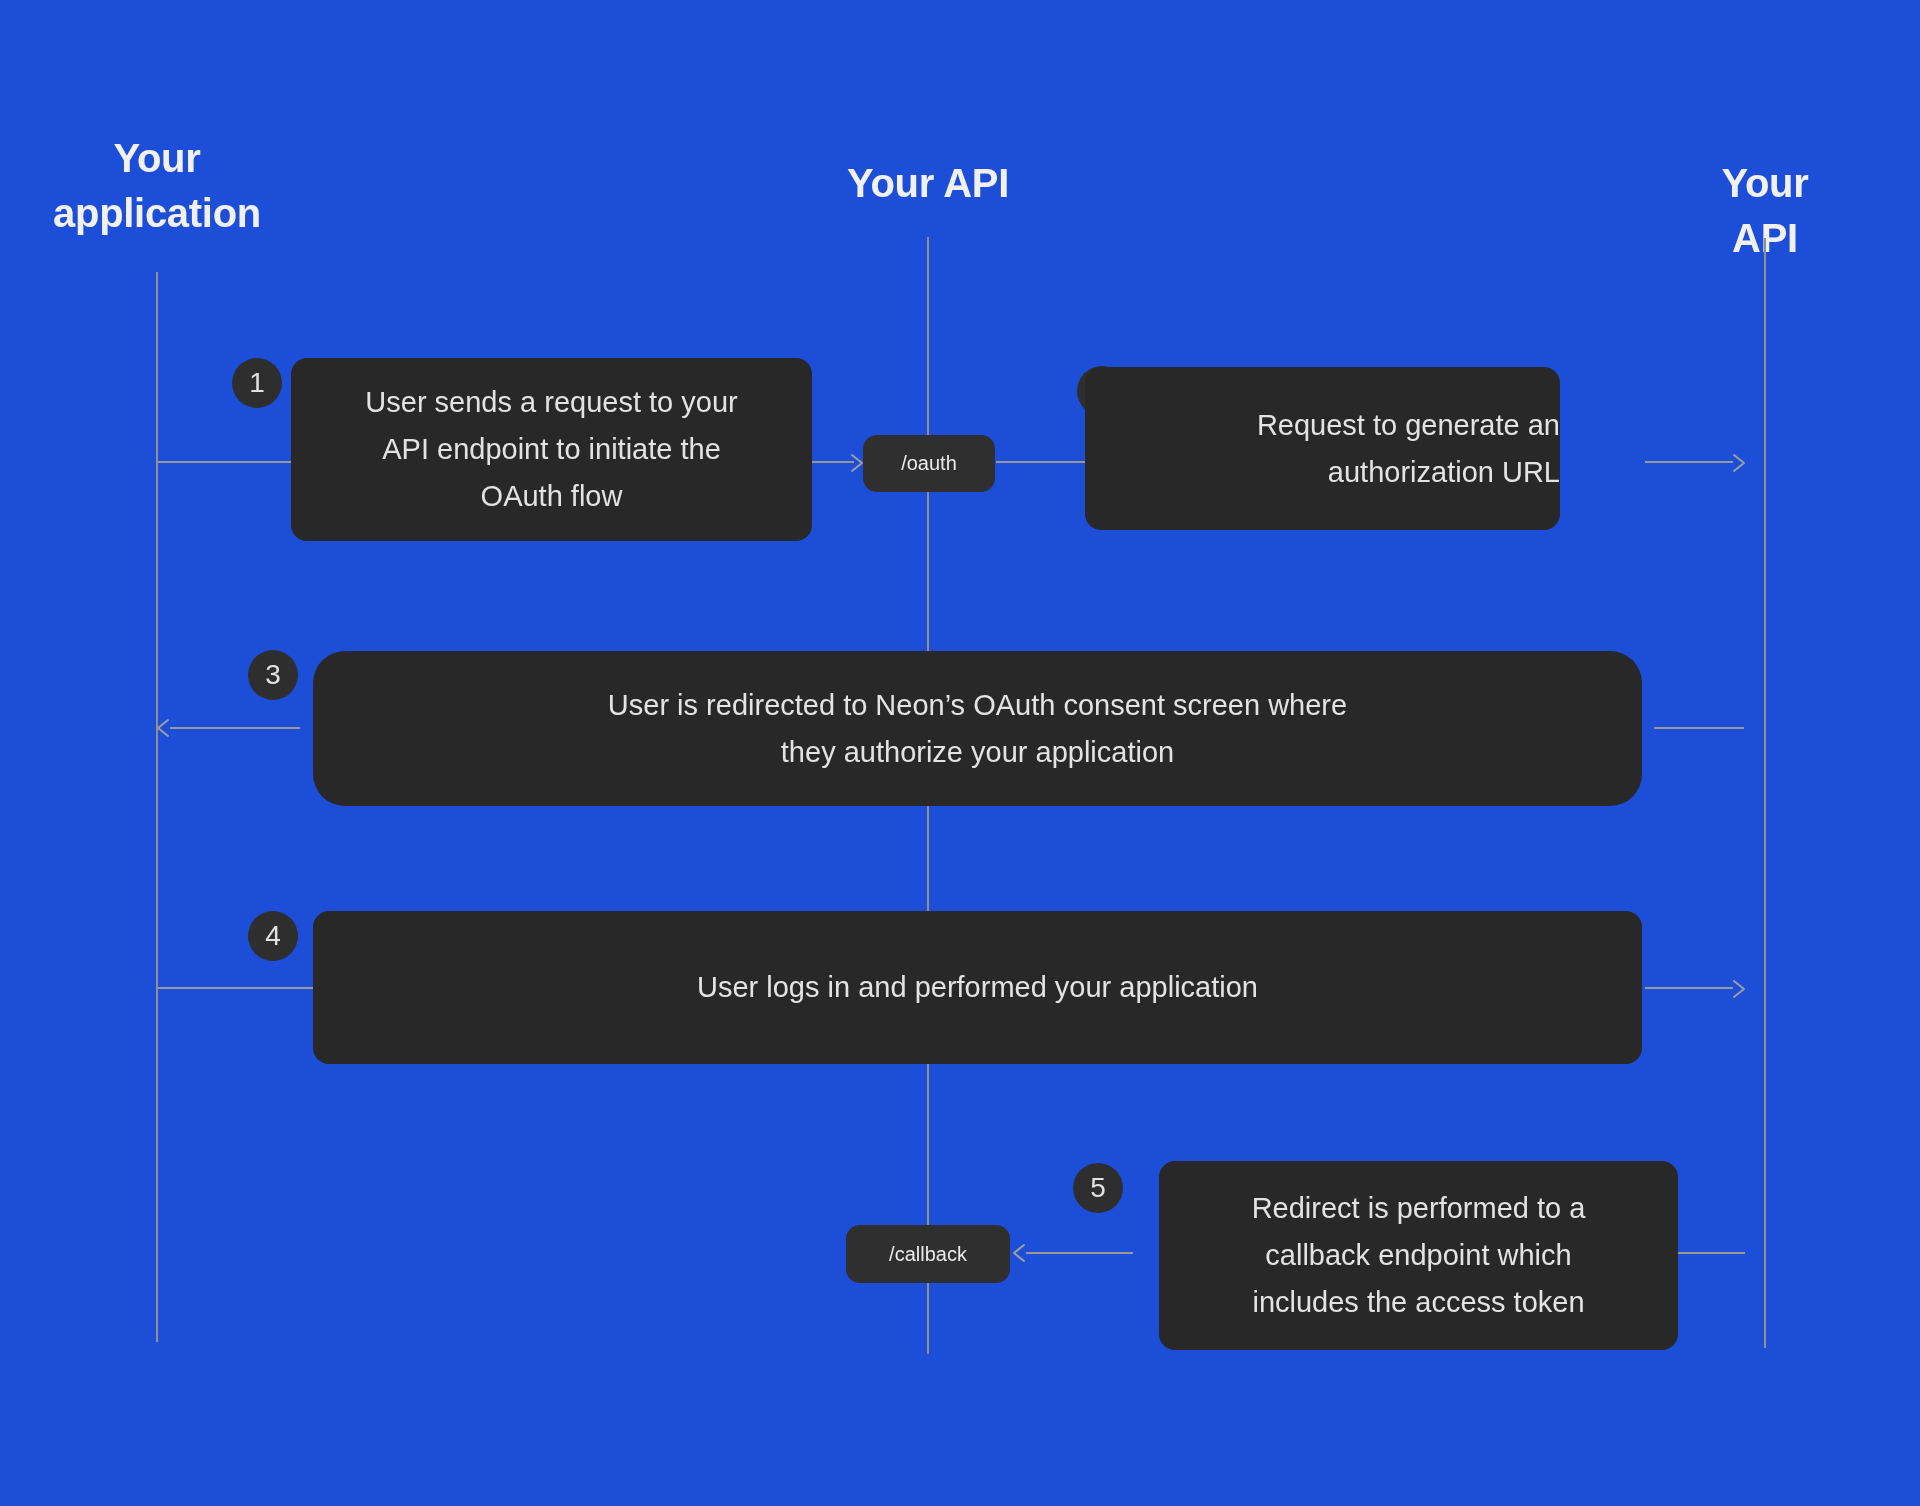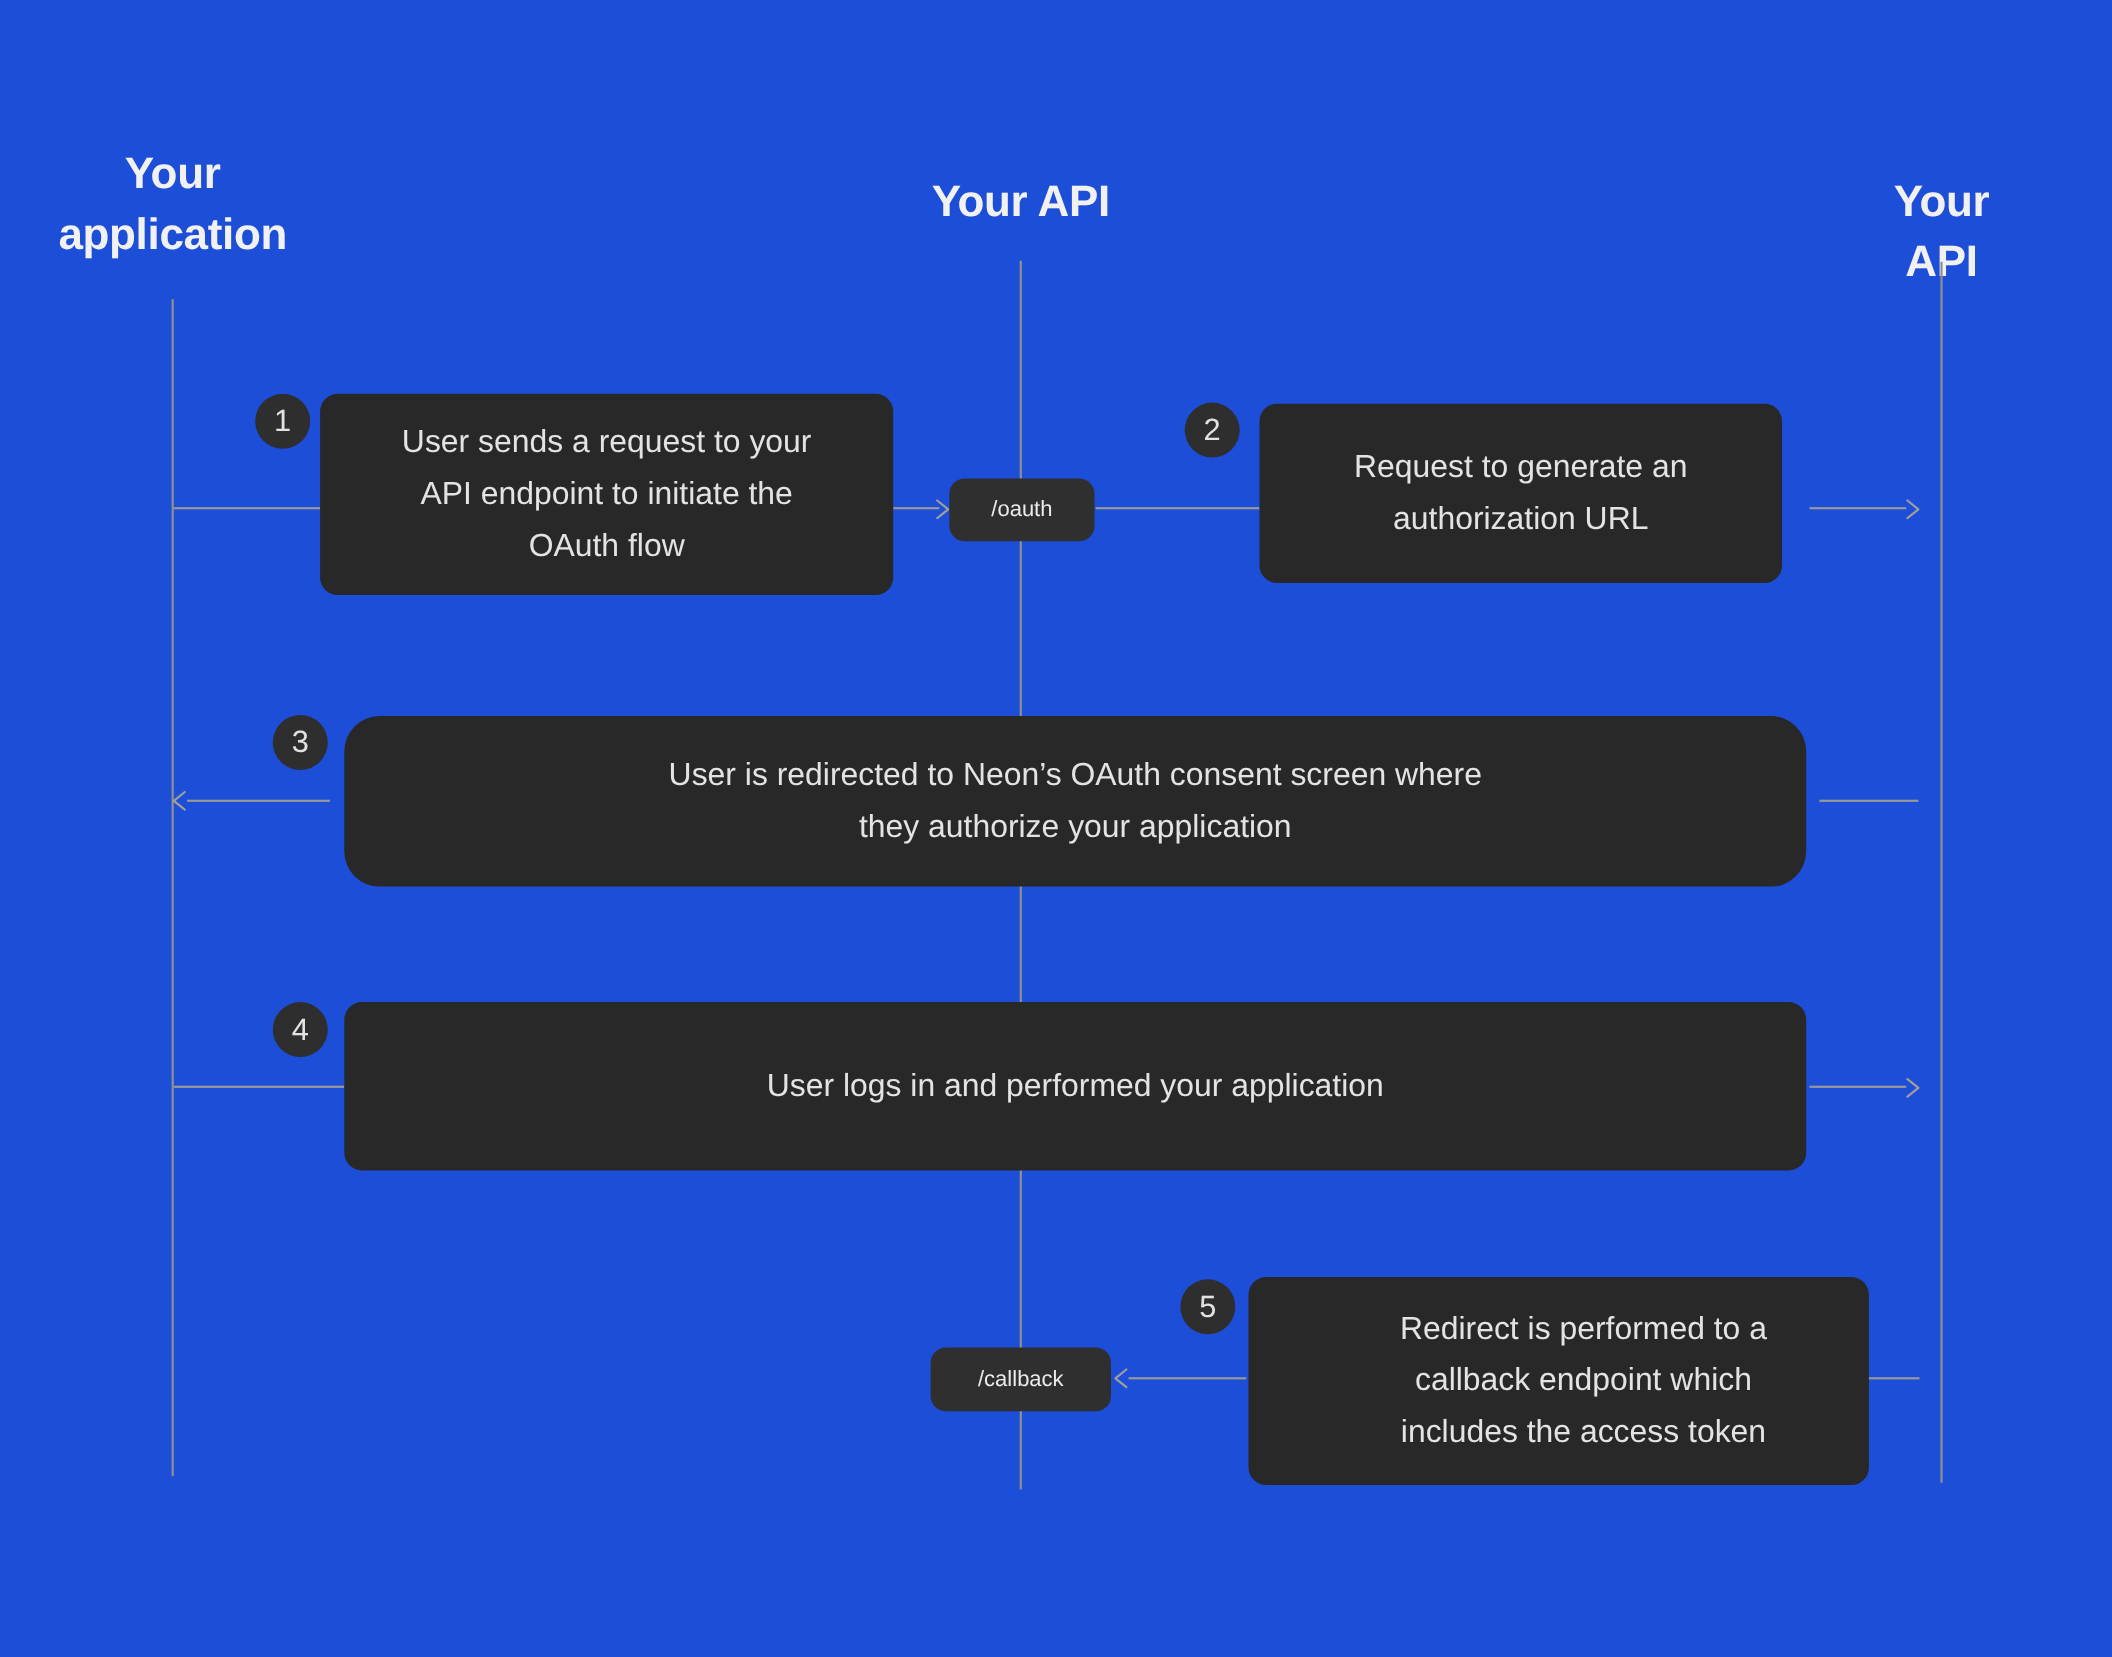--- a/index.html
+++ b/index.html
@@ -79,38 +79,38 @@
   <div class="badge" style="left:232px;top:358px;">1</div>
   <div class="box" style="left:291px;top:358px;width:521px;height:183px;justify-content:center;">
     <div class="ln">User sends a request to your</div>
     <div class="ln">API endpoint to initiate the</div>
     <div class="ln">OAuth flow</div>
   </div>
 
   <div class="chip" style="left:863px;top:435px;width:132px;height:57px;">/oauth</div>
 
   <div class="badge" style="left:1077px;top:366px;">2</div>
-  <div class="box" style="left:1145px;top:367px;width:475px;height:163px;">
+  <div class="box" style="left:1085px;top:367px;width:475px;height:163px;align-items:flex-end;">
     <div class="ln">Request to generate an</div>
     <div class="ln">authorization URL</div>
   </div>
 
   <div class="badge" style="left:248px;top:650px;">3</div>
   <div class="box" style="left:313px;top:651px;width:1329px;height:155px;border-radius:32px;">
     <div class="ln">User is redirected to Neon’s OAuth consent screen where</div>
     <div class="ln">they authorize your application</div>
   </div>
 
   <div class="badge" style="left:248px;top:911px;">4</div>
   <div class="box" style="left:313px;top:911px;width:1329px;height:153px;">
     <div class="ln">User logs in and performed your application</div>
   </div>
 
   <div class="badge" style="left:1073px;top:1163px;">5</div>
-  <div class="box" style="left:1135px;top:1161px;width:519px;height:189px;padding-left:45px;">
+  <div class="box" style="left:1159px;top:1161px;width:519px;height:189px;">
     <div class="ln">Redirect is performed to a</div>
     <div class="ln">callback endpoint which</div>
     <div class="ln">includes the access token</div>
   </div>
 
   <div class="chip" style="left:846px;top:1225px;width:164px;height:58px;">/callback</div>
 
 </div>
 
 </body></html>

